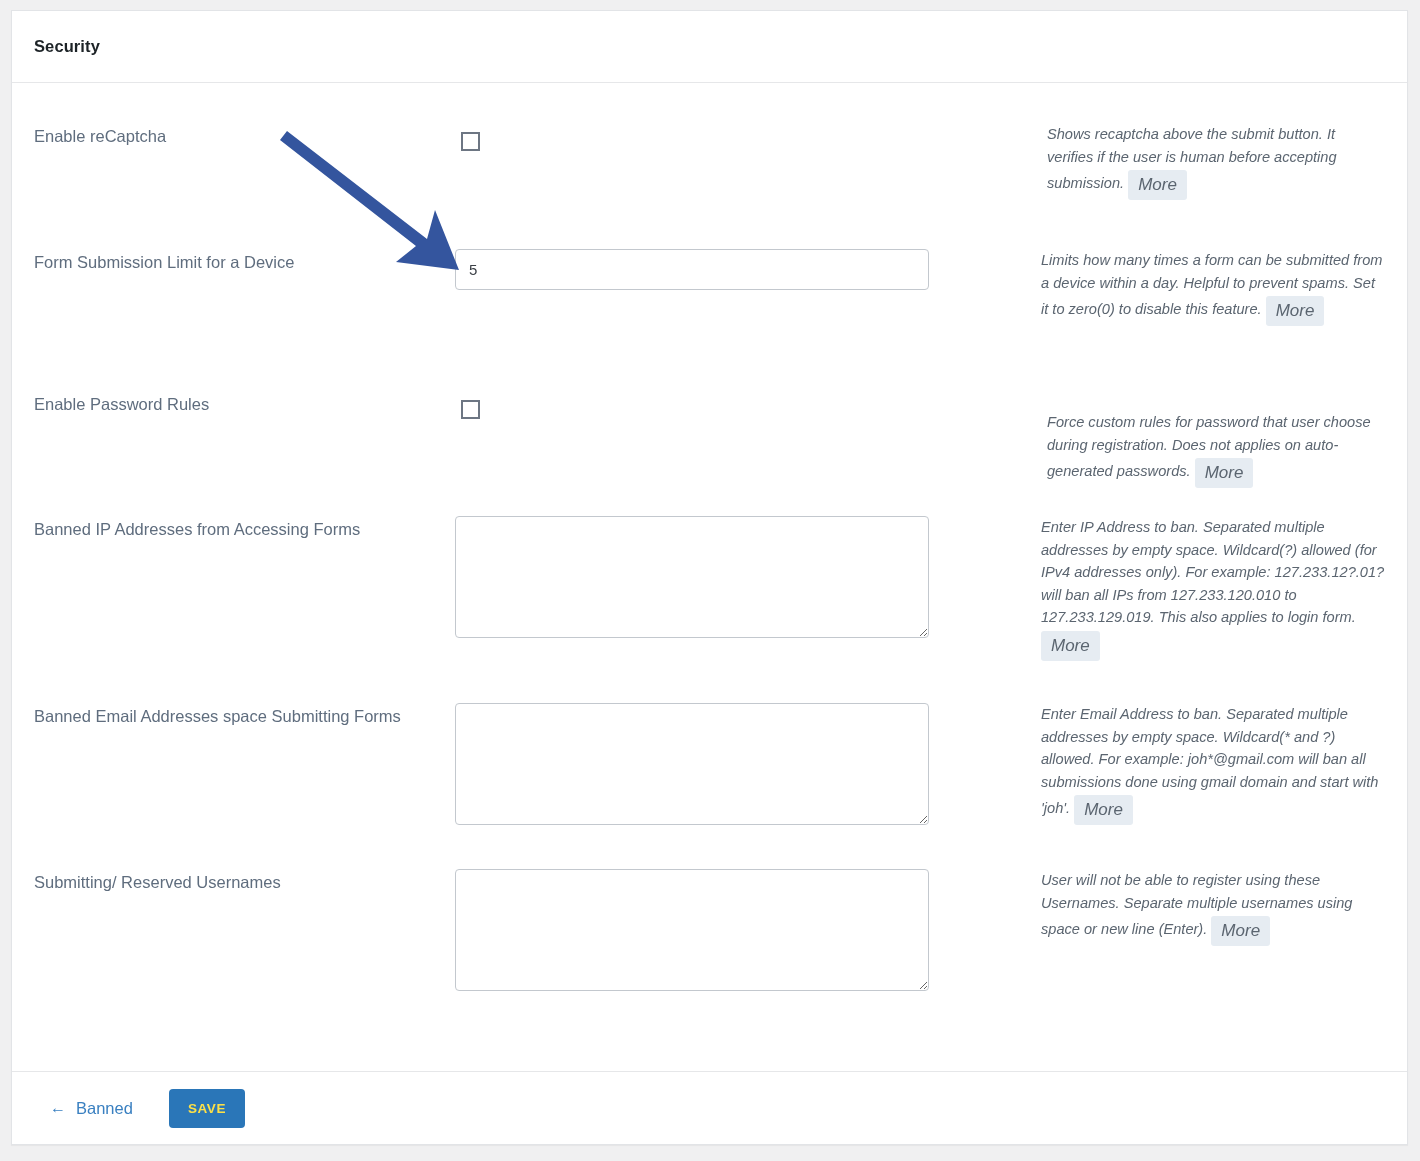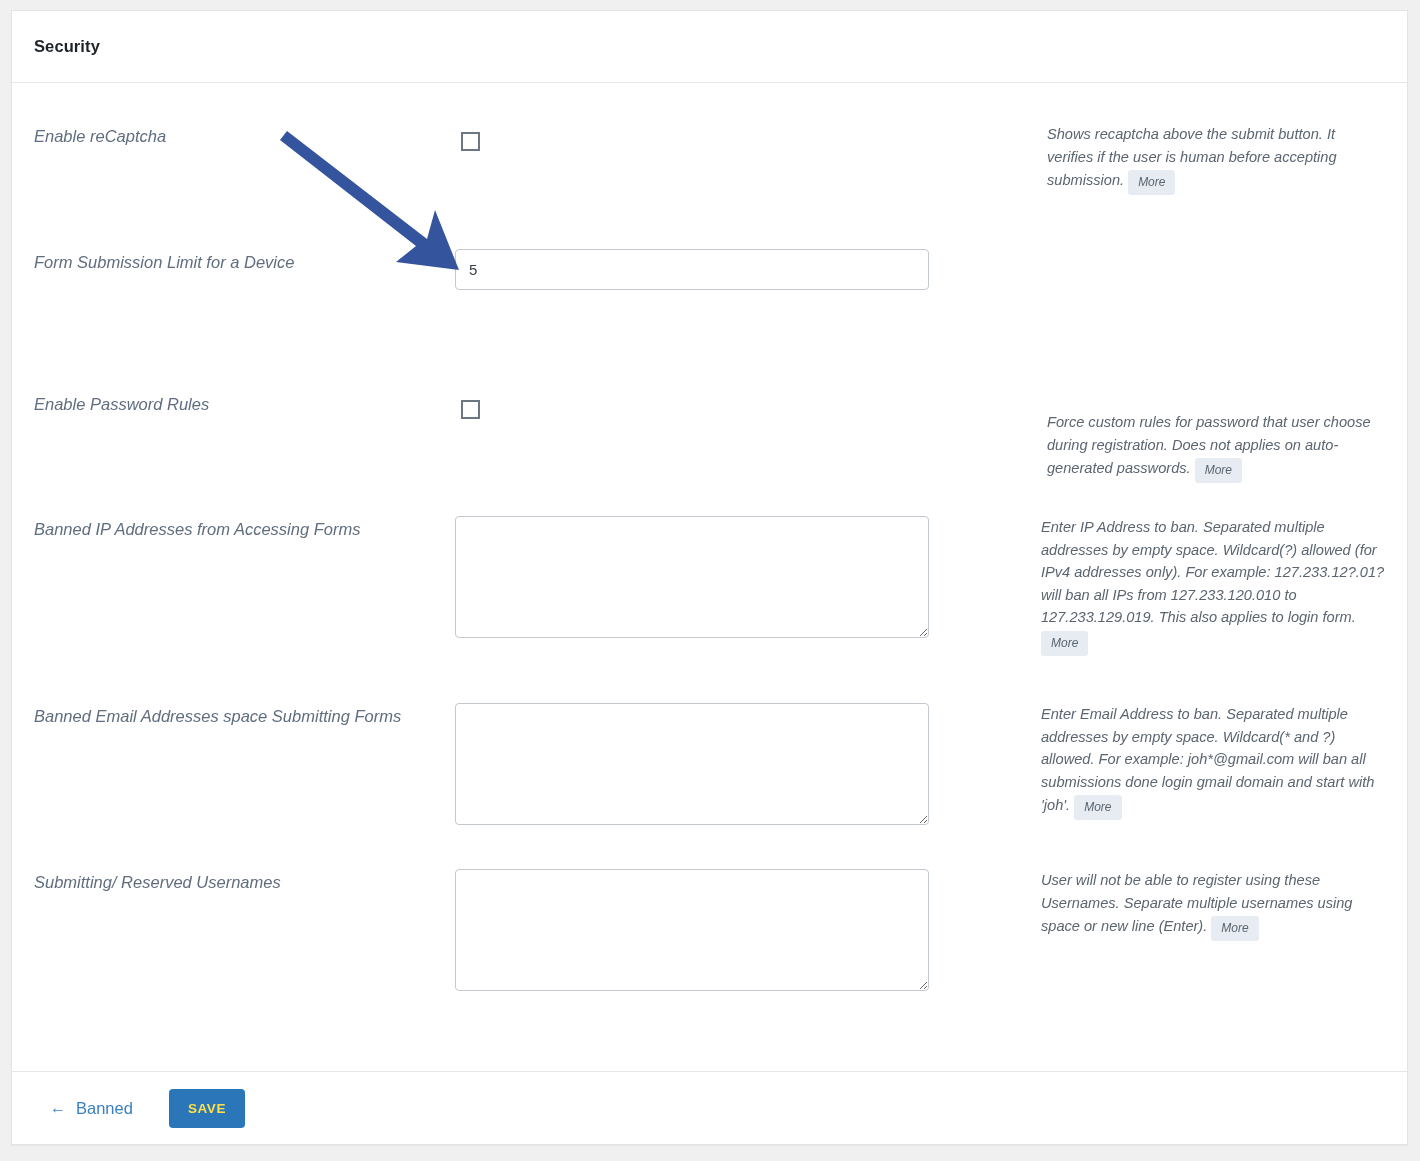--- a/index.html
+++ b/index.html
@@ -61,21 +61,20 @@
     align-items: flex-start;
     width: 100%;
   }
   .row-label {
     width: 421px;
     flex: none;
     color: #5f6d7e;
     font-size: 16.5px;
     line-height: 23px;
     padding-top: 2px;
-    font-style: italic;
   }
   .row-field {
     width: 565px;
     flex: none;
   }
   .row-help {
     flex: 1 1 auto;
     padding-left: 21px;
     color: #5b6570;
     font-style: italic;
@@ -141,21 +140,21 @@
 
   .help-recaptcha  { padding-top: 0px; }
   .help-limit      { padding-top: 0px; }
   .help-password   { padding-top: 0px; margin-top: 20px; }
 
   .more-badge {
     display: inline-block;
     background: #e6ecf2;
     color: #5b6570;
     font-style: italic;
-    font-size: 12px;
+    font-size: 17px;
     line-height: 1;
     padding: 6px 10px 7px 10px;
     border-radius: 3px;
     vertical-align: middle;
     cursor: pointer;
     margin-top: 2px;
   }
   .help-text { display: inline; }
 
   
@@ -233,20 +232,24 @@
           <span class="help-text">Shows recaptcha above the submit button. It verifies if the user is human before accepting submission.</span>
           <span class="more-badge">More</span>
         </div>
       </div>
 
       <div class="row r-limit">
         <div class="row-label">Form Submission Limit for a Device</div>
         <div class="row-field f-limit">
           <input class="text-input" type="text" value="5" style="">
         </div>
+        <div class="row-help help-limit">
+          <span class="help-text">Limits how many times a form can be submitted from a device within a day. Helpful to prevent spams. Set it to zero(0) to disable this feature.</span>
+          <span class="more-badge">More</span>
+        </div>
       </div>
 
       <div class="row r-password">
         <div class="row-label">Enable Password Rules</div>
         <div class="row-field f-password">
           <span class="checkbox"></span>
         </div>
         <div class="row-help help-password">
           <span class="help-text">Force custom rules for password that user choose during registration. Does not applies on auto-generated passwords.</span>
           <span class="more-badge">More</span>
@@ -263,21 +266,21 @@
           <span class="more-badge">More</span>
         </div>
       </div>
 
       <div class="row r-email">
         <div class="row-label">Banned Email Addresses space Submitting Forms</div>
         <div class="row-field f-ta">
           <textarea class="textarea" style=""></textarea>
         </div>
         <div class="row-help">
-          <span class="help-text">Enter Email Address to ban. Separated multiple addresses by empty space. Wildcard(* and ?) allowed. For example: joh*@gmail.com will ban all submissions done login gmail domain and start with 'joh'.</span>
+          <span class="help-text">Enter Email Address to ban. Separated multiple addresses by empty space. Wildcard(* and ?) allowed. For example: joh*@gmail.com will ban all submissions done using gmail domain and start with 'joh'.</span>
           <span class="more-badge">More</span>
         </div>
       </div>
 
       <div class="row r-usernames">
         <div class="row-label">Submitting/ Reserved Usernames</div>
         <div class="row-field f-ta">
           <textarea class="textarea" style=""></textarea>
         </div>
         <div class="row-help">

